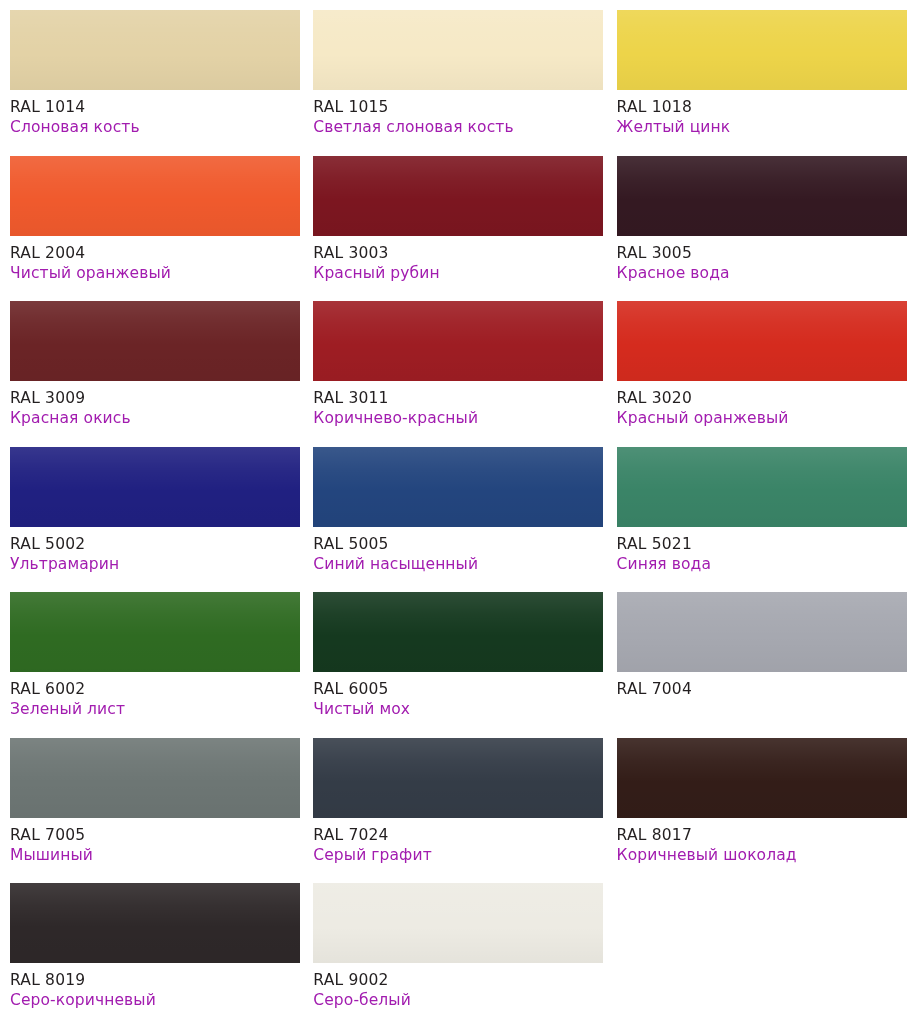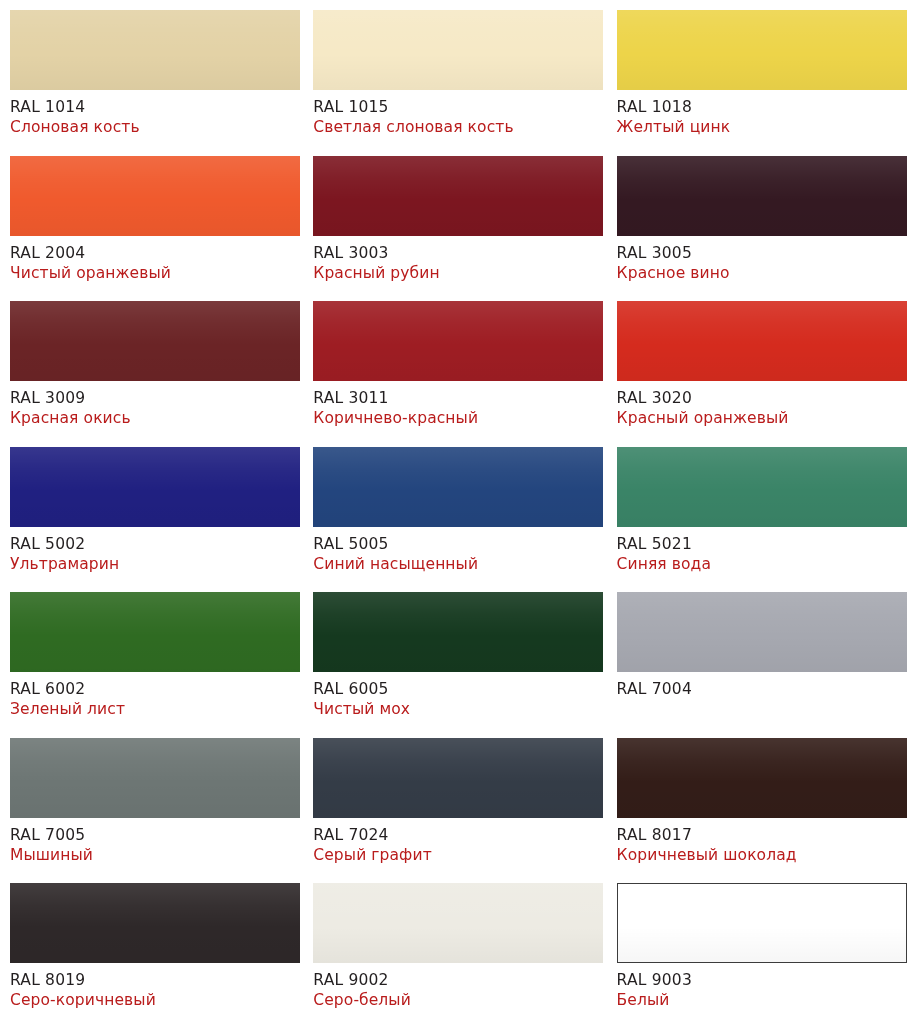--- a/index.html
+++ b/index.html
@@ -62,21 +62,21 @@
 
   .ral-code {
     font-size: 15.5px;
     color: #231f20;
     letter-spacing: 0.2px;
     white-space: nowrap;
   }
 
   .ral-name {
     font-size: 15.5px;
-    color: #b91c1c;
+    color: #a21caf;
     letter-spacing: 0.1px;
     white-space: nowrap;
   }
 </style>
 </head>
 <body>
 
 <div id="palette">
     <div class="swatch-cell">
       <div class="swatch-chip" style="background-color: rgb(227, 210, 166);"></div>
@@ -110,21 +110,21 @@
       <div class="swatch-chip" style="background-color: rgb(124, 22, 32);"></div>
       <div class="swatch-labels">
         <div class="ral-code">RAL 3003</div>
         <div class="ral-name">Красный рубин</div>
       </div>
     </div>
     <div class="swatch-cell">
       <div class="swatch-chip" style="background-color: rgb(52, 25, 34);"></div>
       <div class="swatch-labels">
         <div class="ral-code">RAL 3005</div>
-        <div class="ral-name">Красное вино</div>
+        <div class="ral-name">Красное вода</div>
       </div>
     </div>
     <div class="swatch-cell">
       <div class="swatch-chip" style="background-color: rgb(107, 36, 38);"></div>
       <div class="swatch-labels">
         <div class="ral-code">RAL 3009</div>
         <div class="ral-name">Красная окись</div>
       </div>
     </div>
     <div class="swatch-cell">
@@ -210,20 +210,13 @@
         <div class="ral-name">Серо-коричневый</div>
       </div>
     </div>
     <div class="swatch-cell">
       <div class="swatch-chip" style="background-color: rgb(237, 235, 227);"></div>
       <div class="swatch-labels">
         <div class="ral-code">RAL 9002</div>
         <div class="ral-name">Серо-белый</div>
       </div>
     </div>
-    <div class="swatch-cell">
-      <div class="swatch-chip bordered" style="background-color: rgb(255, 255, 255);"></div>
-      <div class="swatch-labels">
-        <div class="ral-code">RAL 9003</div>
-        <div class="ral-name">Белый</div>
-      </div>
-    </div>
   </div>
 
 </body></html>

